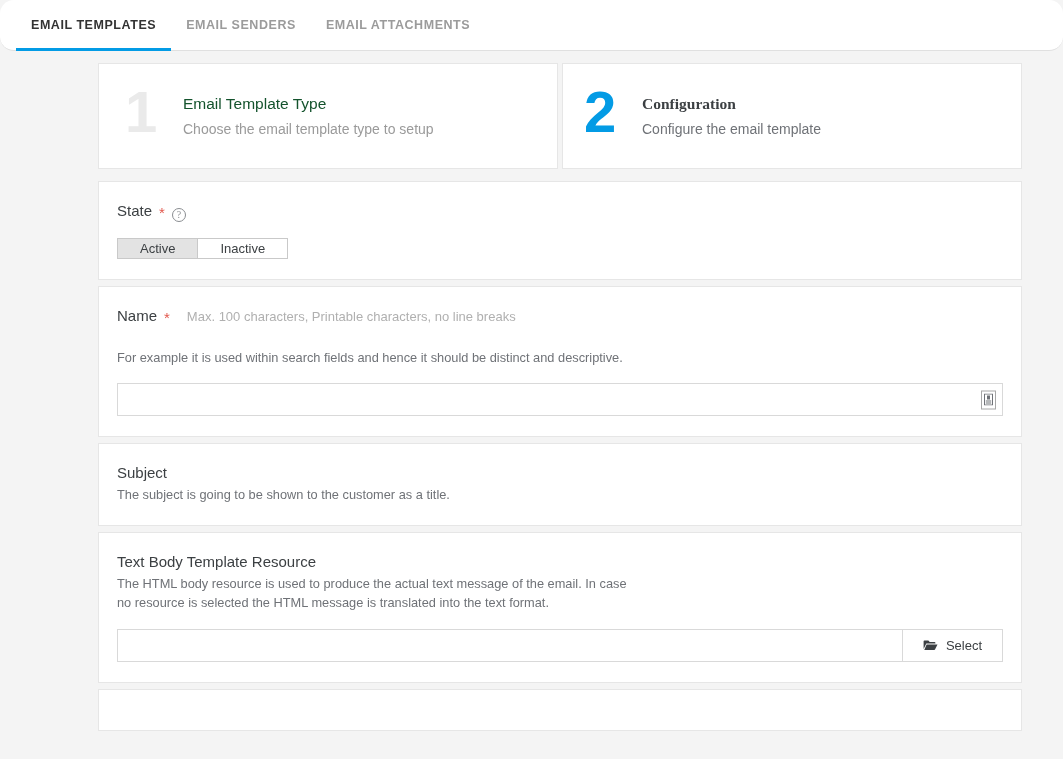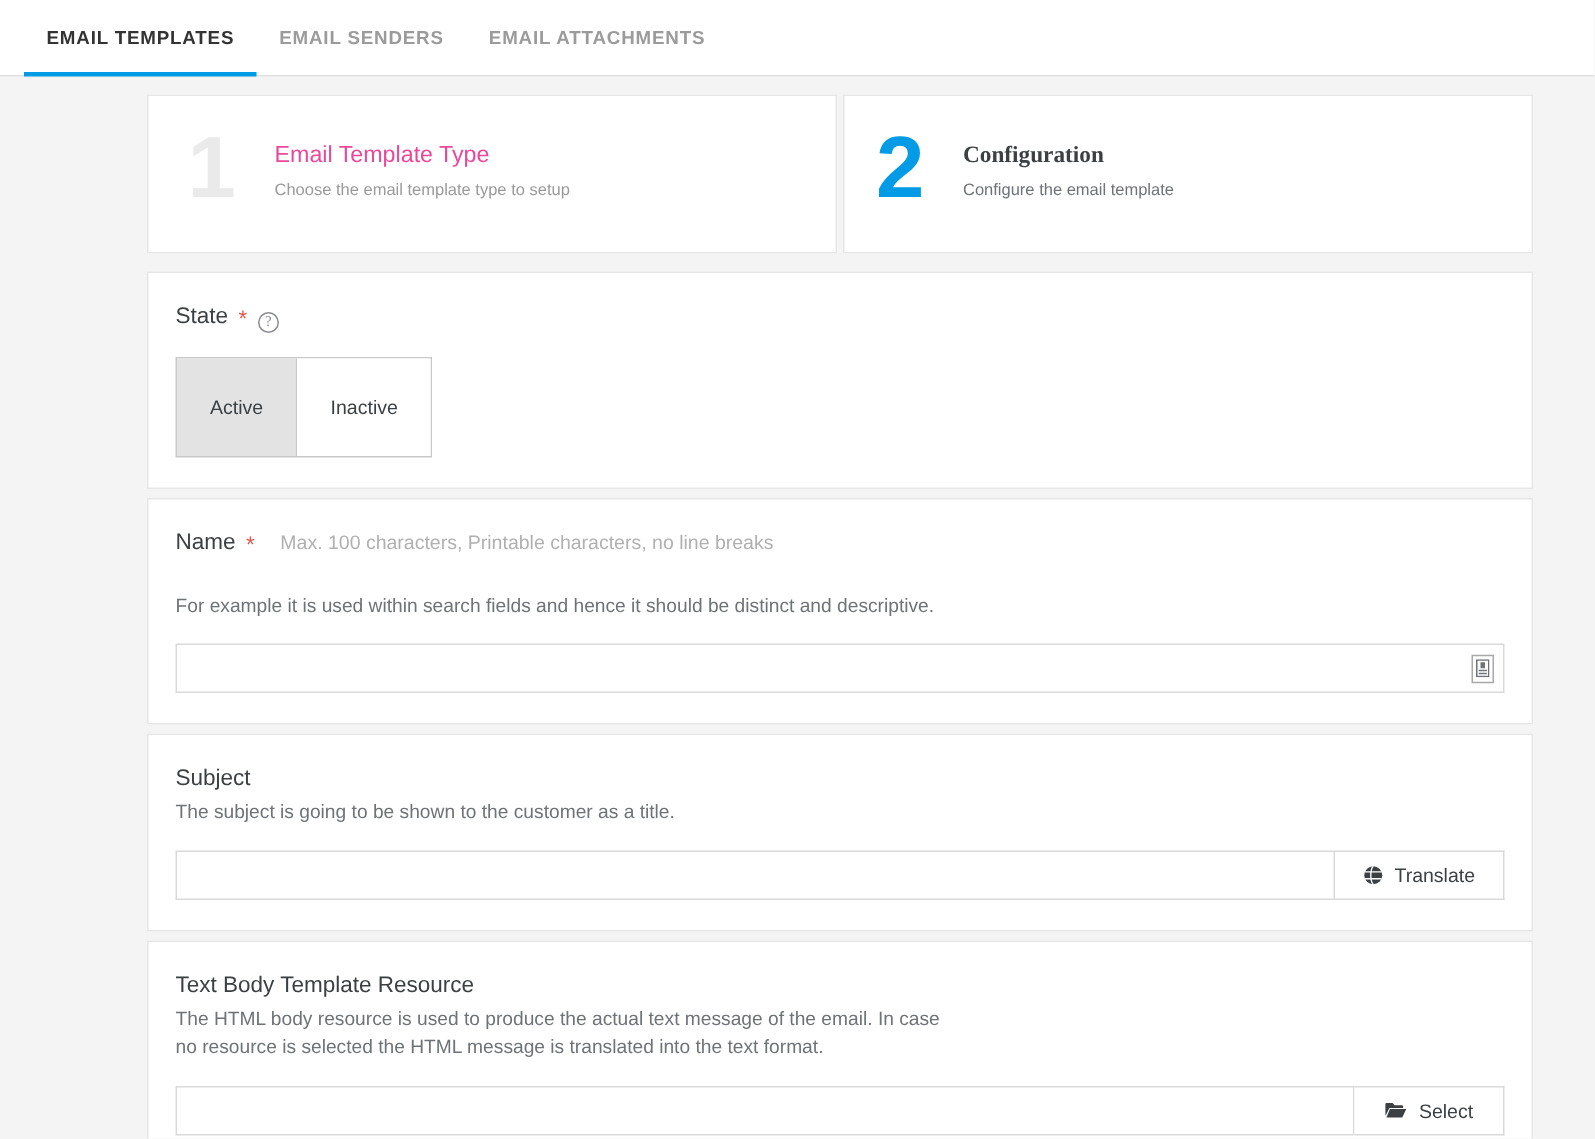--- a/index.html
+++ b/index.html
@@ -15,20 +15,21 @@
 
   
   .tabbar {
     height: 51px;
     background: #ffffff;
     border-bottom: 1px solid #e0e0e0;
     display: flex;
     align-items: stretch;
     padding-left: 16px;
     position: relative;
+    border-radius: 14px;
   }
   .tab {
     display: flex;
     align-items: center;
     padding: 0 15px;
     font-size: 12.5px;
     font-weight: bold;
     letter-spacing: 0.55px;
     color: #9b9b9b;
     text-transform: uppercase;
@@ -78,24 +79,24 @@
     letter-spacing: -2px;
   }
   .step-1 .step-num { color: #eaeaea; }
   .step-2 .step-num { color: #039be5; }
   .step-text { padding-top: 9px; }
   .step-title {
     font-size: 15.5px;
     line-height: 1.2;
     margin-bottom: 6px;
   }
-  .step-1 .step-title { color: #ec4899; font-weight: normal; }
+  .step-1 .step-title { color: #14532d; font-weight: normal; }
   .step-2 .step-title { color: #3c4043; font-weight: bold; font-family: Liberation Serif, serif; }
   .step-sub {
-    font-size: 11px;
+    font-size: 14px;
     color: #9a9a9a;
     line-height: 1.3;
     text-align: center;
   }
   .step-2 .step-sub { color: #6f7277; }
 
   
   .card {
     background: #ffffff;
     border: 1px solid #e6e6e6;
@@ -151,21 +152,21 @@
   
   .segmented {
     display: inline-flex;
     margin-top: 14px;
     border: 1px solid #c9c9c9;
     background: #ffffff;
   }
   .seg-btn {
     font-size: 13px;
     color: #3c4043;
-    padding: 25px 22px;
+    padding: 2px 22px;
     background: #ffffff;
     border: none;
     cursor: pointer;
     font-family: "Liberation Sans", sans-serif;
     min-width: 78px;
   }
   .seg-btn.on { background: #e3e3e3; }
   .seg-btn + .seg-btn { border-left: 1px solid #c9c9c9; }
 
   
@@ -302,33 +303,20 @@
     </div>
   </div>
 
   <div class="card">
     <div class="field-head">
       <span class="field-label">Subject</span>
     </div>
     <div class="field-desc">
       <span>The subject is going to be shown to the customer as a title.</span>
     </div>
-    <div class="input-row">
-      <input class="text-input" type="text" value="" style="">
-      <button class="addon-btn w-translate">
-        <span>
-          <svg width="13" height="13" viewBox="0 0 13 13" aria-hidden="true">
-            <circle cx="6.5" cy="6.5" r="6" fill="#3c4043"></circle>
-            <path d="M6.5 0.5 C4.3 2.6 4.3 10.4 6.5 12.5" fill="none" stroke="#ffffff" stroke-width="0.9"></path>
-            <path d="M0.9 4.2 H12.1 M0.9 8.8 H12.1" stroke="#ffffff" stroke-width="0.9"></path>
-          </svg>
-        </span>
-        <span>Translate</span>
-      </button>
-    </div>
   </div>
 
   <div class="card">
     <div class="field-head">
       <span class="field-label">Text Body Template Resource</span>
     </div>
     <div class="field-desc">
       <span>The HTML body resource is used to produce the actual text message of the email. In case</span><br>
       <span>no resource is selected the HTML message is translated into the text format.</span>
     </div>

